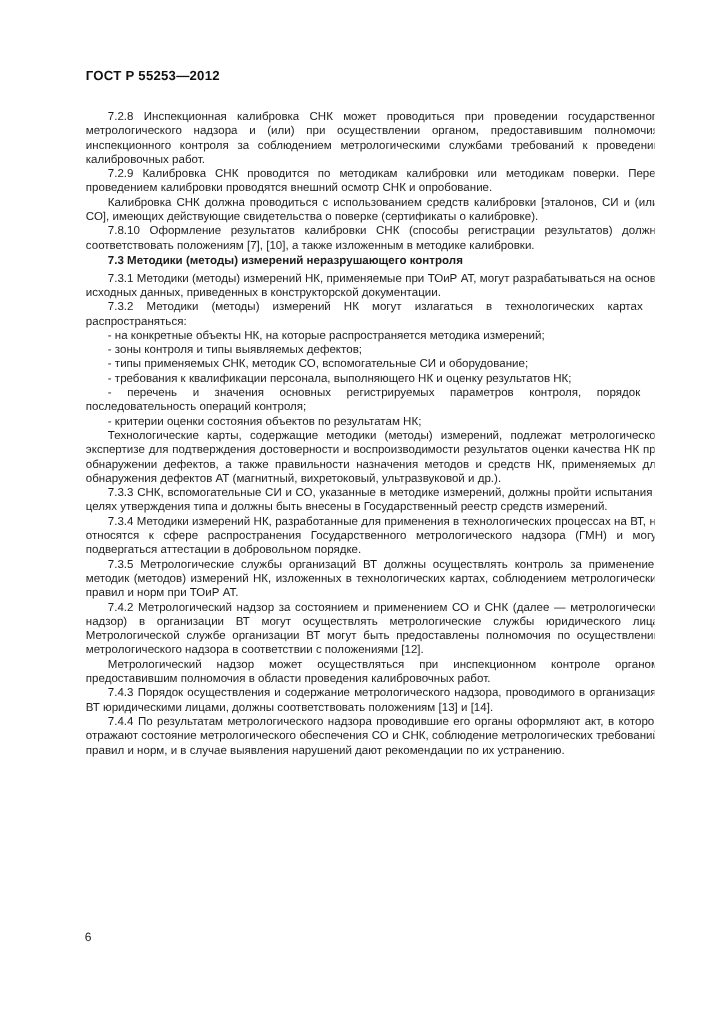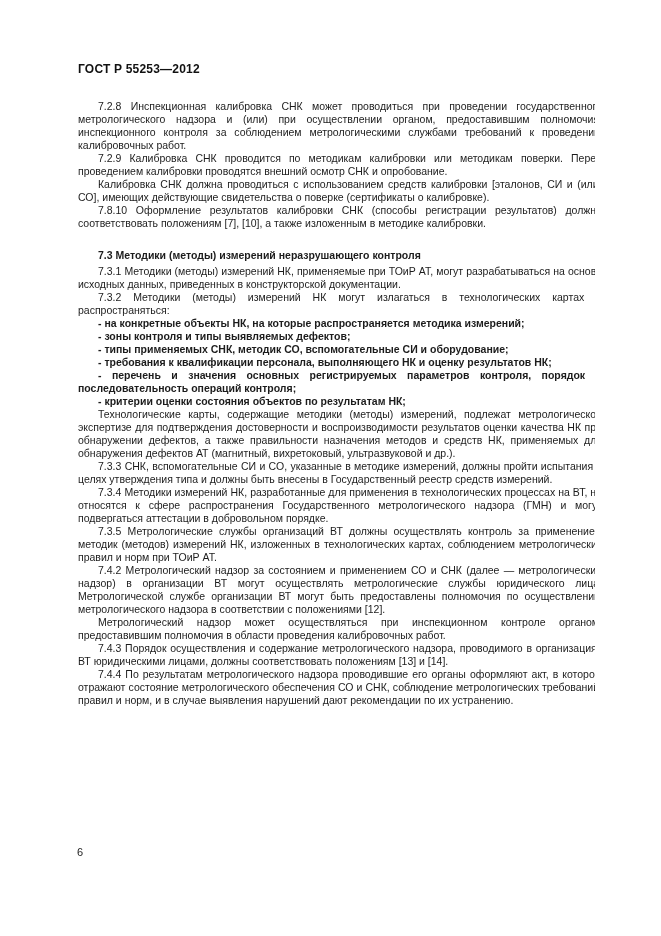--- a/index.html
+++ b/index.html
@@ -34,26 +34,25 @@
     line-height: 13px;
     text-align: justify;
     color: #1c1c1c;
   }
   .para {
     margin: 0;
     text-indent: 20px;
   }
   .para.heading {
     font-weight: bold;
-    margin-top: 19px;
+    margin-top: 1px;
     margin-bottom: 3px;
   }
   .para.list-item {
     text-indent: 20px;
-    font-weight: bold;
   }
   .doc-footer {
     position: absolute;
     left: 77px;
     top: 846px;
     font-size: 11px;
     color: #1c1c1c;
   }
 </style>
 </head>

